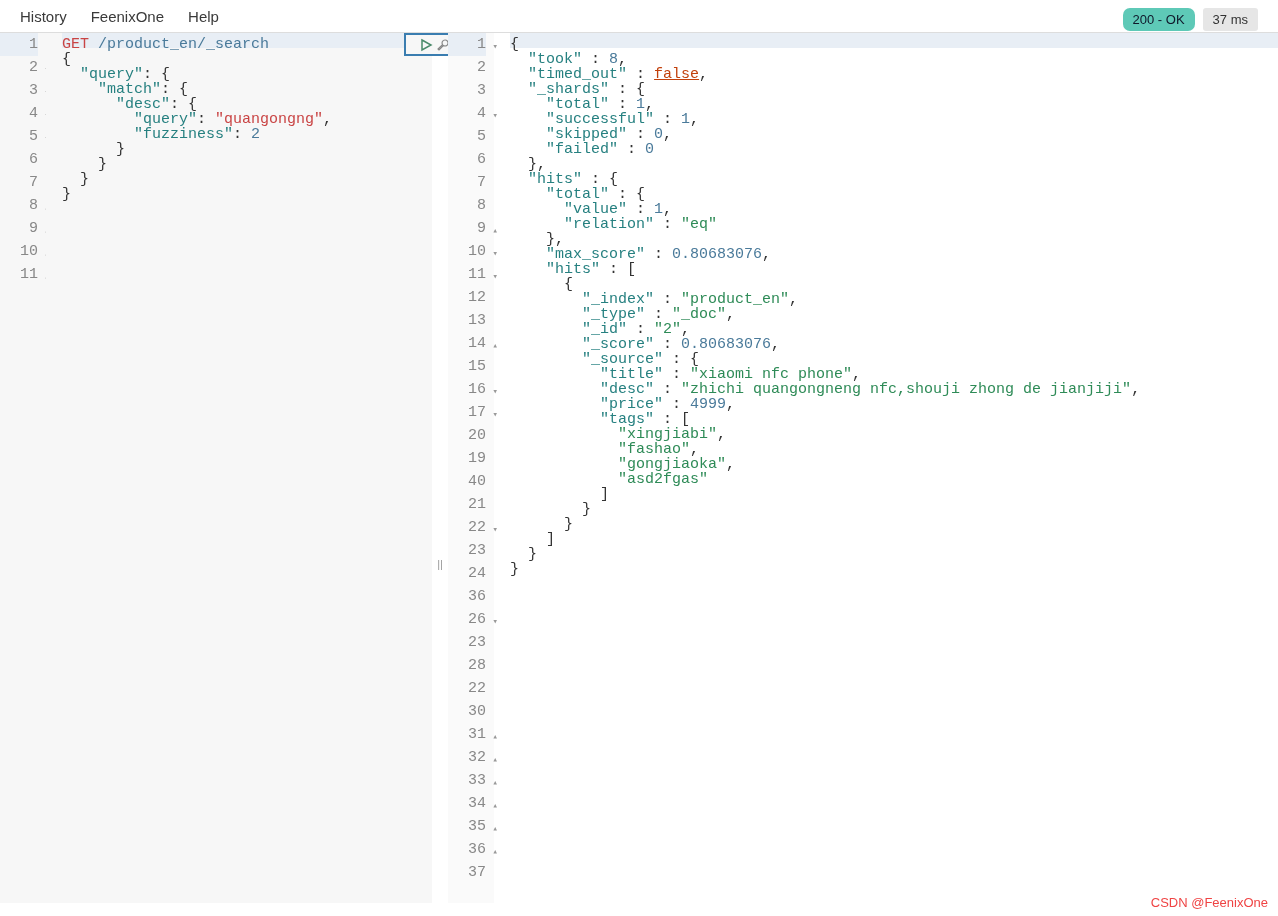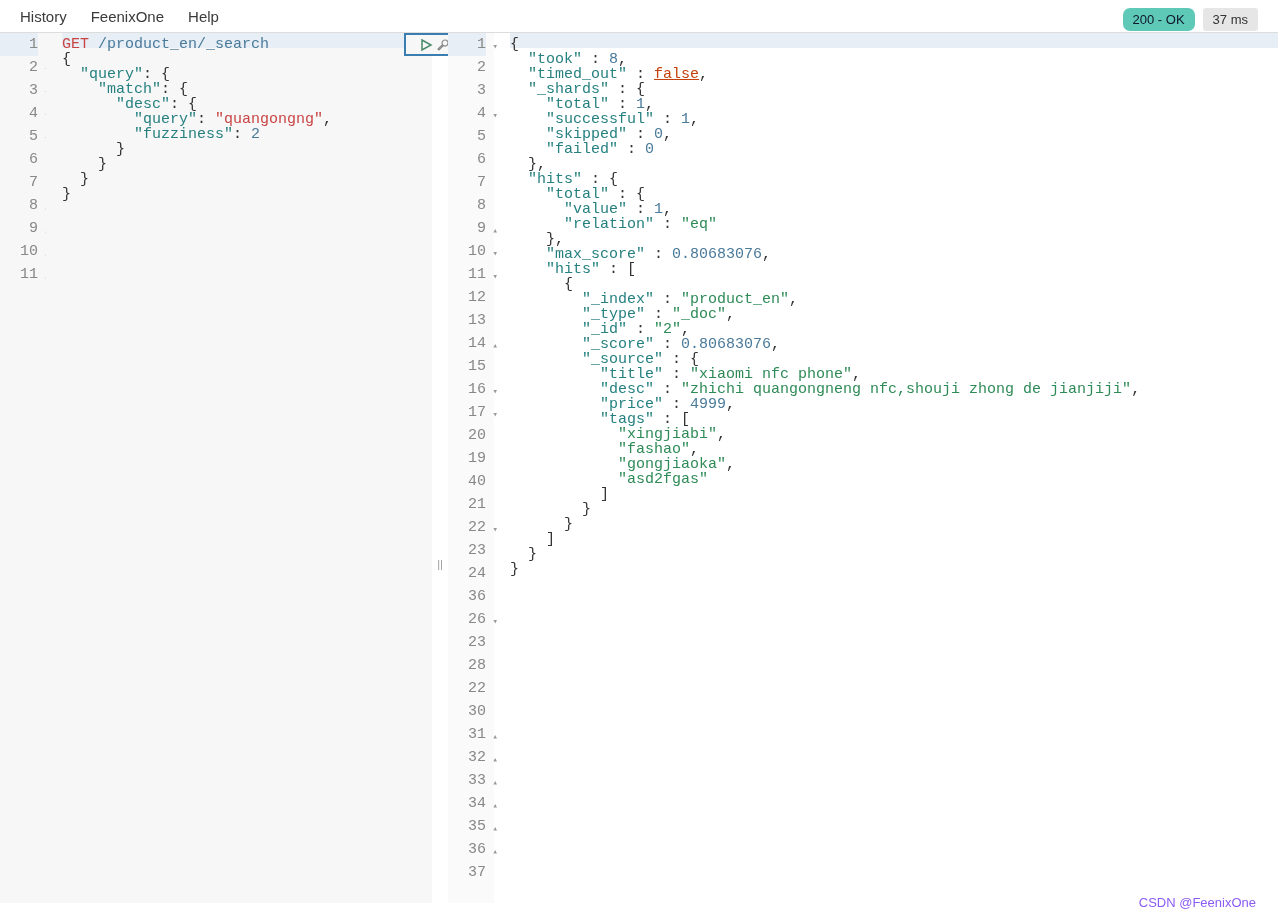--- a/index.html
+++ b/index.html
@@ -129,22 +129,22 @@
   display: flex;
   align-items: center;
   justify-content: center;
   gap: 3px;
   background: #f7f7f7;
 }
 .play-icon svg, .wrench-icon svg { display: block; }
 .watermark {
   position: absolute;
   bottom: 6px;
-  right: 22px;
-  color: #8b5cf6;
+  right: 10px;
+  color: #ef4444;
   font-size: 13px;
 }
 </style>
 </head>
 <body>
 
 <div class="topbar">
   <div class="menu">
     <span class="menu-item">History</span>
     <span class="menu-item">FeenixOne</span>

